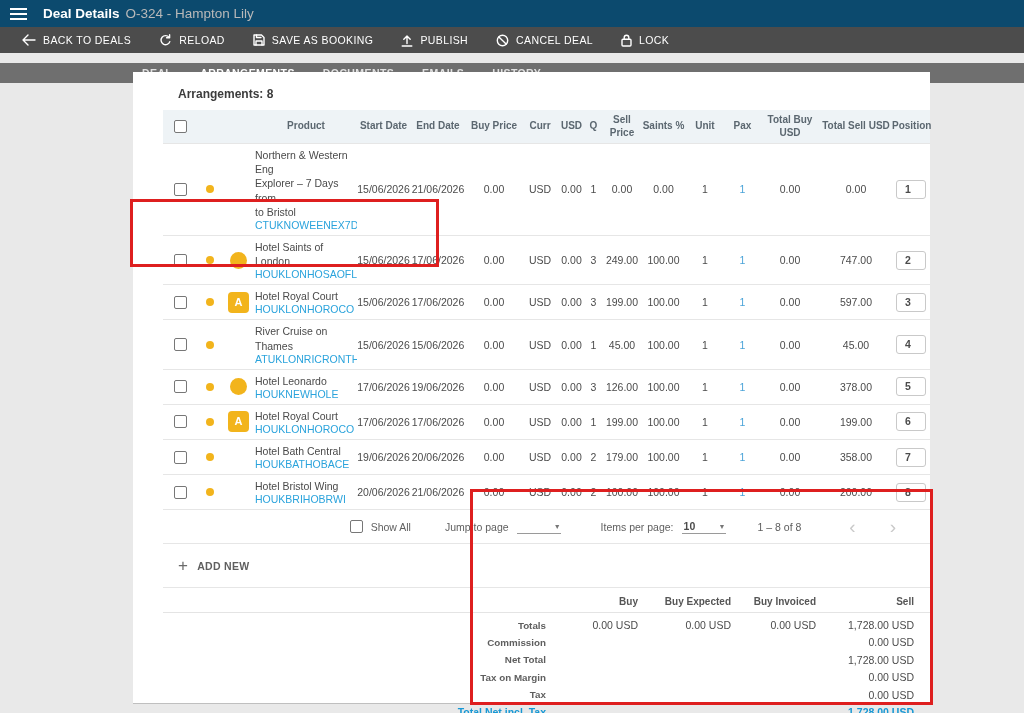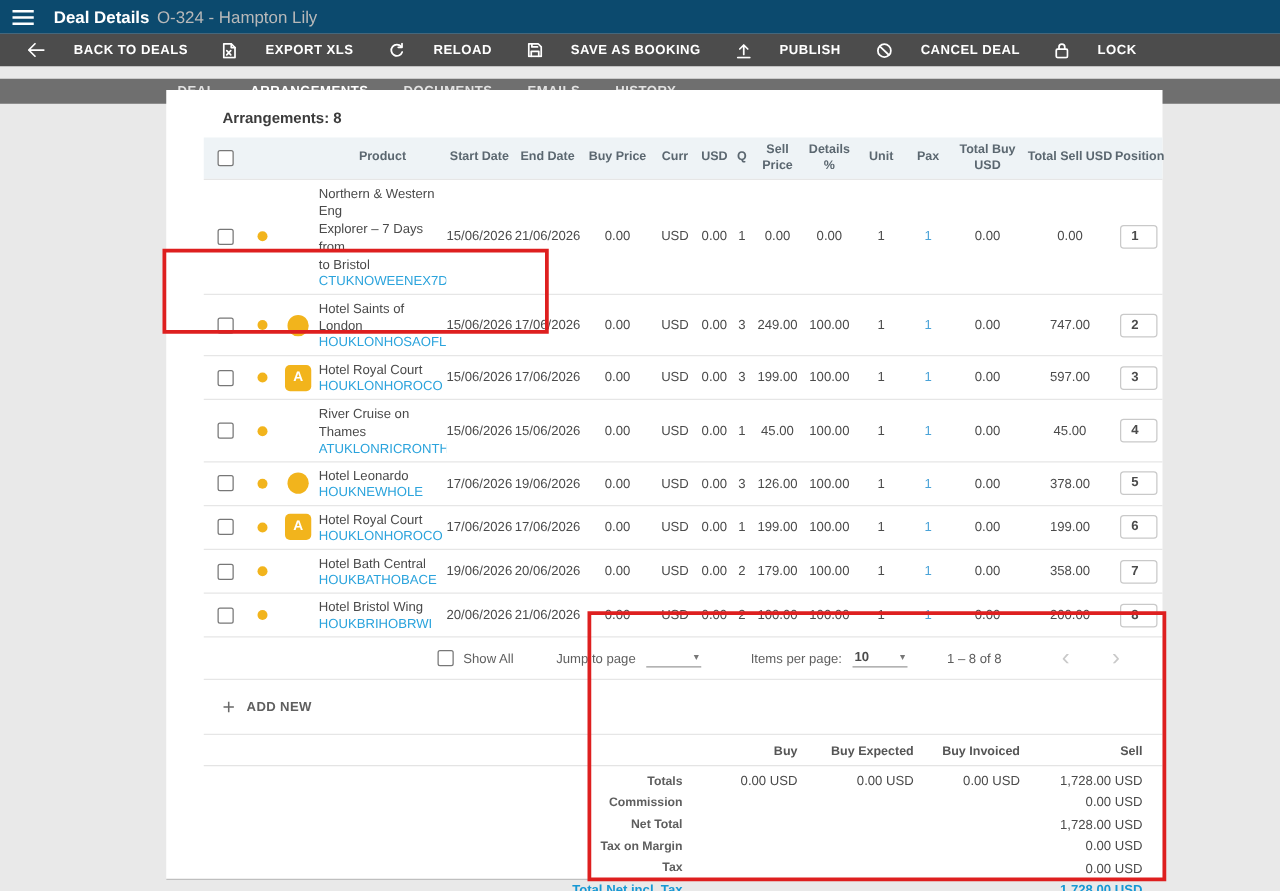--- a/index.html
+++ b/index.html
@@ -19,22 +19,22 @@
   .hamburger { width:17px; display:flex; flex-direction:column; gap:3px; margin-right:16px; cursor:pointer; }
   .hamburger span { display:block; height:2px; background:#fff; }
   .topbar .title { font-size:13.5px; font-weight:bold; color:#fff; }
   .topbar .subtitle { font-size:13.5px; color:#b9b9b9; margin-left:6px; }
 
   .toolbar {
     position:absolute; top:27px; left:0; width:1024px; height:26px;
     background:#4c4c4c; display:flex; align-items:center; padding-left:8px;
   }
   .tbtn {
-    display:flex; align-items:center; gap:23px; padding:0 14px; height:100%;
-    color:#fff; font-size:10.5px; font-weight:bold; letter-spacing:.4px; cursor:pointer;
+    display:flex; align-items:center; gap:7px; padding:0 14px; height:100%;
+    color:#fff; font-size:10.5px; font-weight:normal; letter-spacing:.4px; cursor:pointer;
     background:transparent; border:none; font-family:inherit;
   }
   .tbtn svg { display:block; }
 
   .tabbar {
     position:absolute; top:63px; left:0; width:1024px; height:20px;
     background:#6f6f6f; display:flex; align-items:stretch; padding-left:142px;
   }
   .tab {
     display:flex; align-items:center; margin-right:28px; font-size:10.5px; font-weight:bold;
@@ -122,30 +122,20 @@
     <button class="tbtn">
       <span>
         <svg width="14" height="12" viewBox="0 0 14 12">
           <path d="M6 1 L1 6 L6 11 M1 6 H13" stroke="#fff" stroke-width="1.4" fill="none" stroke-linecap="round" stroke-linejoin="round"></path>
         </svg>
       </span>
       <span>BACK TO DEALS</span>
     </button>
     <button class="tbtn">
       <span>
-        <svg width="11" height="13" viewBox="0 0 11 13">
-          <path d="M1 1 h6 l3 3 v8 h-9 z" stroke="#fff" stroke-width="1.4" fill="none" stroke-linecap="round" stroke-linejoin="round"></path>
-          <path d="M7 1 v3 h3" stroke="#fff" stroke-width="1.4" fill="none" stroke-linecap="round" stroke-linejoin="round"></path>
-          <path d="M3.4 6.5 l3.2 3.4 M6.6 6.5 l-3.2 3.4" stroke="#fff" stroke-width="1.4" fill="none" stroke-linecap="round" stroke-linejoin="round"></path>
-        </svg>
-      </span>
-      <span>EXPORT XLS</span>
-    </button>
-    <button class="tbtn">
-      <span>
         <svg width="13" height="13" viewBox="0 0 13 13">
           <path d="M10.8 7.6 A4.5 4.5 0 1 1 10 3.3" stroke="#fff" stroke-width="1.4" fill="none" stroke-linecap="round" stroke-linejoin="round"></path>
           <path d="M10.6 0.8 L10.6 3.8 L7.6 3.8" stroke="#fff" stroke-width="1.4" fill="none" stroke-linecap="round" stroke-linejoin="round"></path>
         </svg>
       </span>
       <span>RELOAD</span>
     </button>
     <button class="tbtn">
       <span>
         <svg width="12" height="12" viewBox="0 0 12 12">
@@ -203,21 +193,21 @@
       <div class="cell"></div>
       <div class="cell"></div>
       <div class="cell">Product</div>
       <div class="cell">Start Date</div>
       <div class="cell">End Date</div>
       <div class="cell">Buy Price</div>
       <div class="cell">Curr</div>
       <div class="cell">USD</div>
       <div class="cell">Q</div>
       <div class="cell">Sell Price</div>
-      <div class="cell">Details %</div>
+      <div class="cell">Saints %</div>
       <div class="cell">Unit</div>
       <div class="cell">Pax</div>
       <div class="cell">Total Buy USD</div>
       <div class="cell">Total Sell USD</div>
       <div class="cell">Position</div>
     </div>
   <div>
       <div class="trow tbody-row">
         <div class="cell">
           <div class="checkbox"></div>

